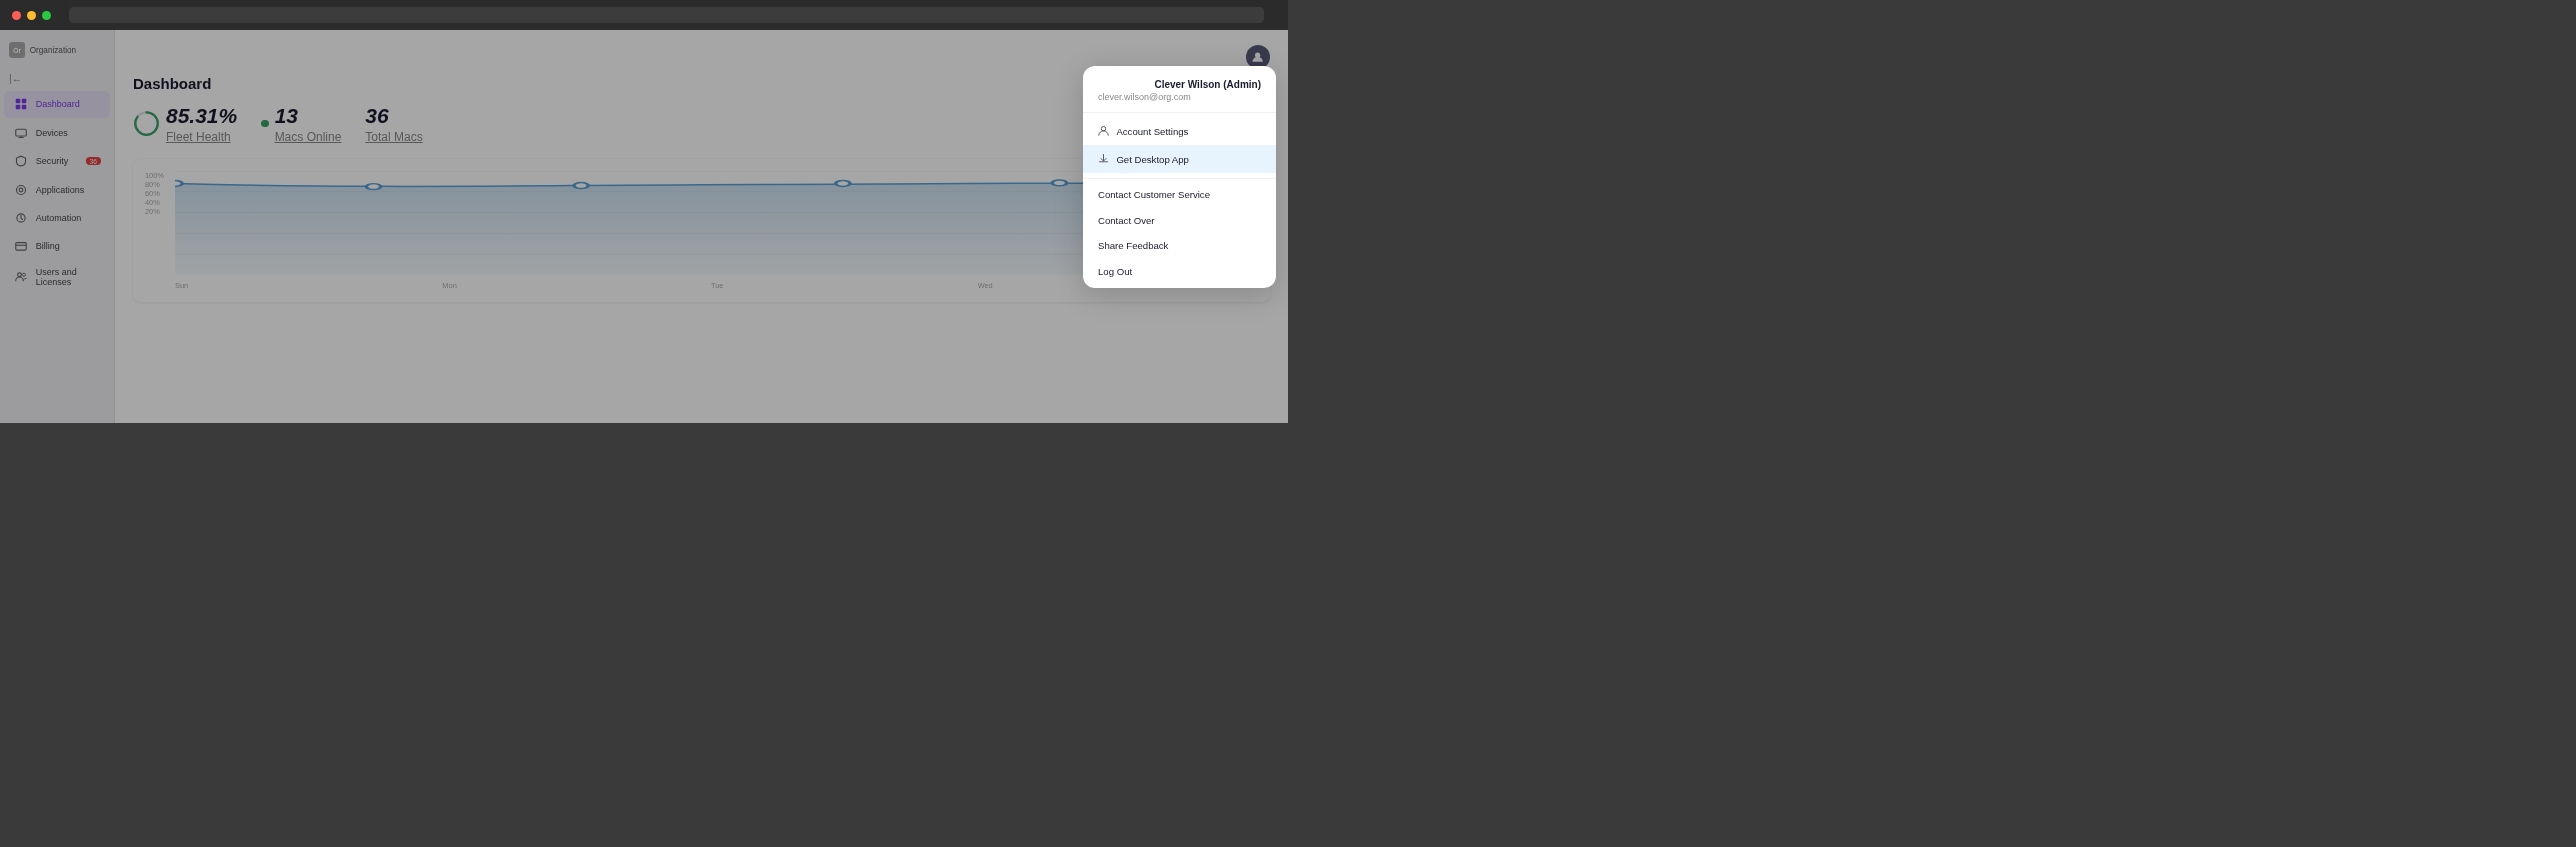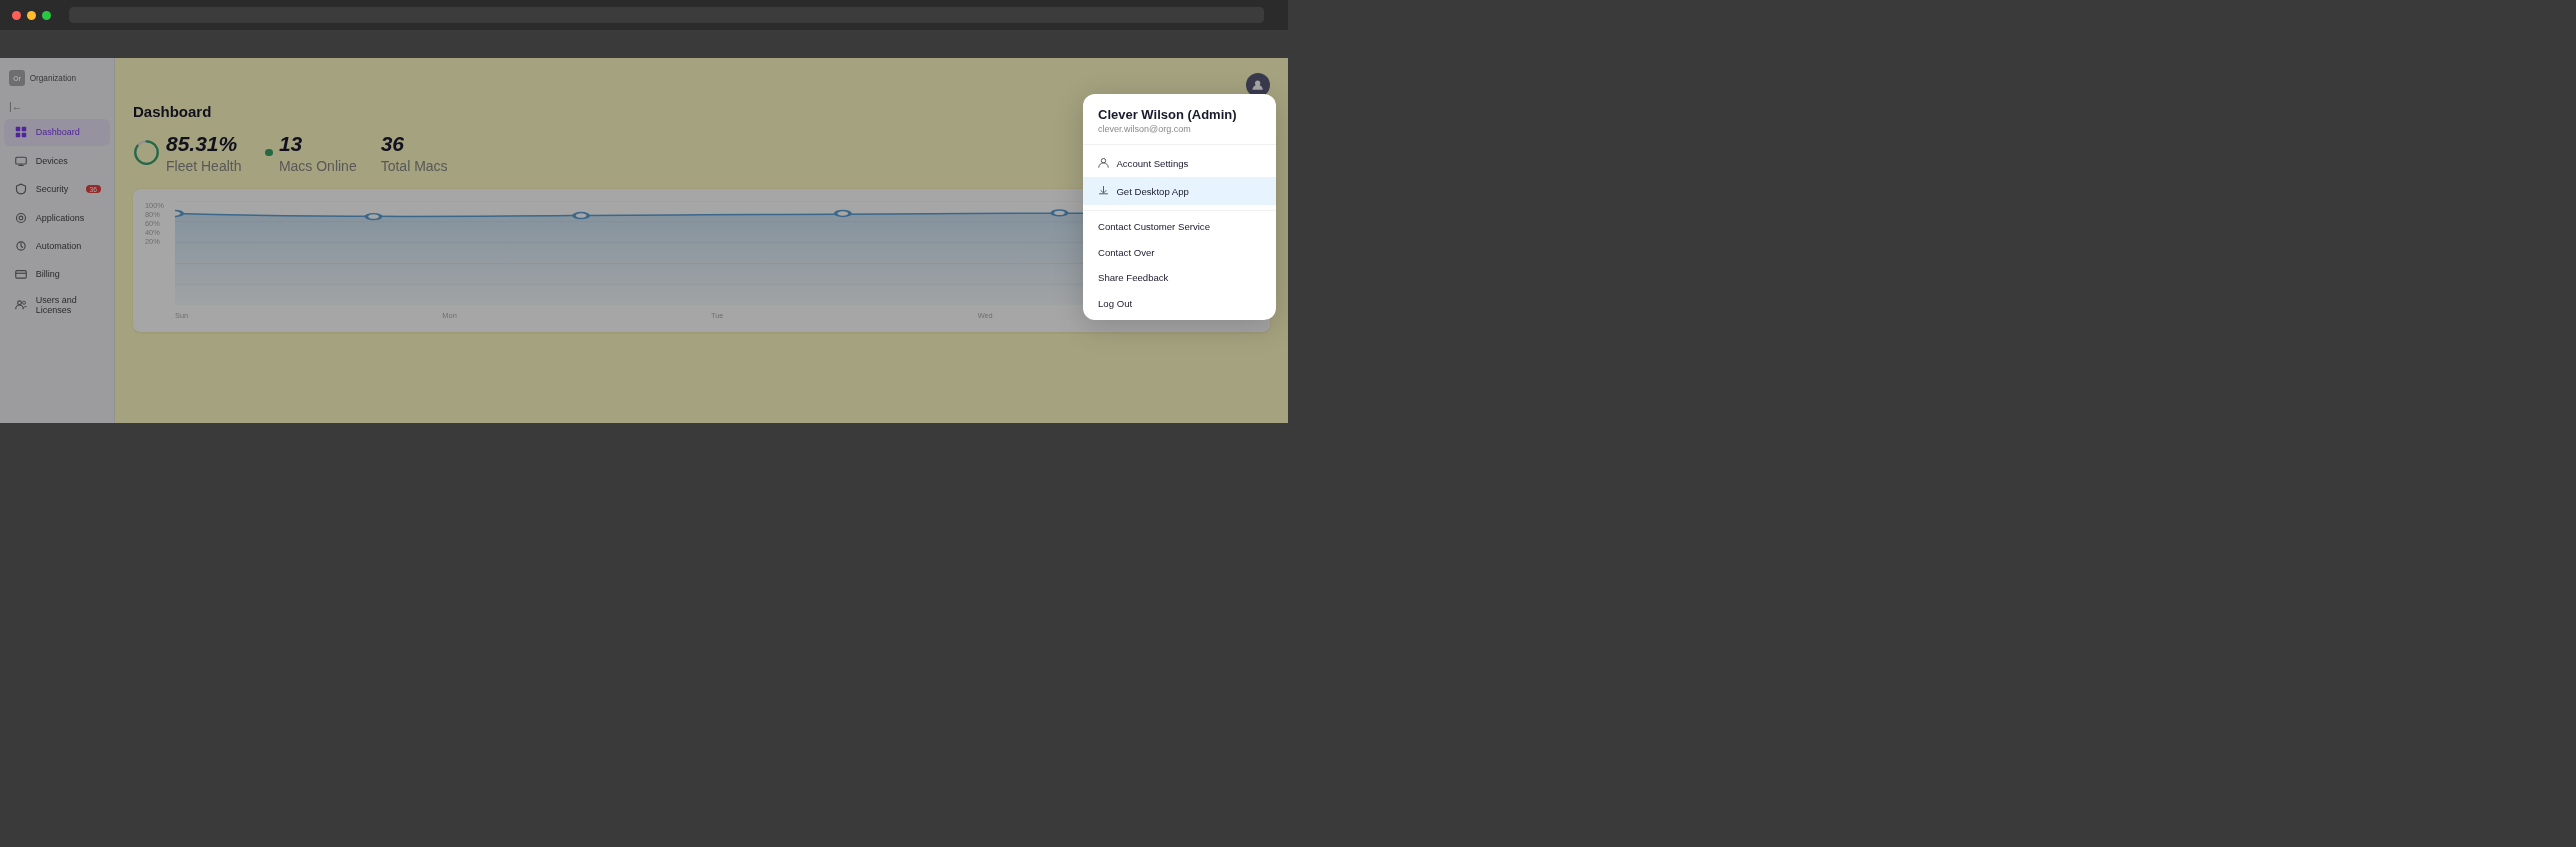--- a/index.html
+++ b/index.html
@@ -33,23 +33,22 @@
       margin: 0 12px;
       height: 16.3px;
       background: #3c3c3c;
       border-radius: 4.4px;
     }
 
     
     .app-container {
       display: flex;
       height: calc(423px - 30px);
-      background: #fef9c3;
+      background: #ffffff;
       position: relative;
-      margin-top: 28px;
     }
 
     
     .overlay {
       position: absolute;
       top: 0; left: 0; right: 0; bottom: 0;
       background: rgba(0,0,0,0.35);
       z-index: 10;
     }
 
@@ -141,23 +140,24 @@
       align-items: center;
       gap: 6px;
     }
     .stat-value {
       font-size: 21px;
       font-weight: 600;
       color: #1a1a2e;
       font-style: italic;
     }
     .stat-label {
-      font-size: 14px;
+      font-size: 12px;
       color: #888;
       margin-top: 1.5px;
+      text-decoration: underline;
     }
     .health-ring {
       width: 27px; height: 27px;
     }
     .online-dot {
       width: 7.4px; height: 7.4px;
       background: #38a169;
       border-radius: 50%;
       flex-shrink: 0;
     }
@@ -228,23 +228,24 @@
       box-shadow: 0 6px 30px rgba(0,0,0,0.18);
       z-index: 100;
       overflow: hidden;
       padding: 0;
     }
     .dropdown-header {
       padding: 13.3px 15px 10.4px;
       border-bottom: 0.7px solid #f0f0f0;
     }
     .dropdown-name {
-      font-size: 13px;
+      font-size: 10px;
       font-weight: 700;
       color: #1a1a2e;
+      text-align: right;
     }
     .dropdown-email {
       font-size: 9px;
       color: #888;
       margin-top: 1.5px;
     }
     .dropdown-section {
       padding: 4.4px 0;
       border-bottom: 0.7px solid #f0f0f0;
     }

